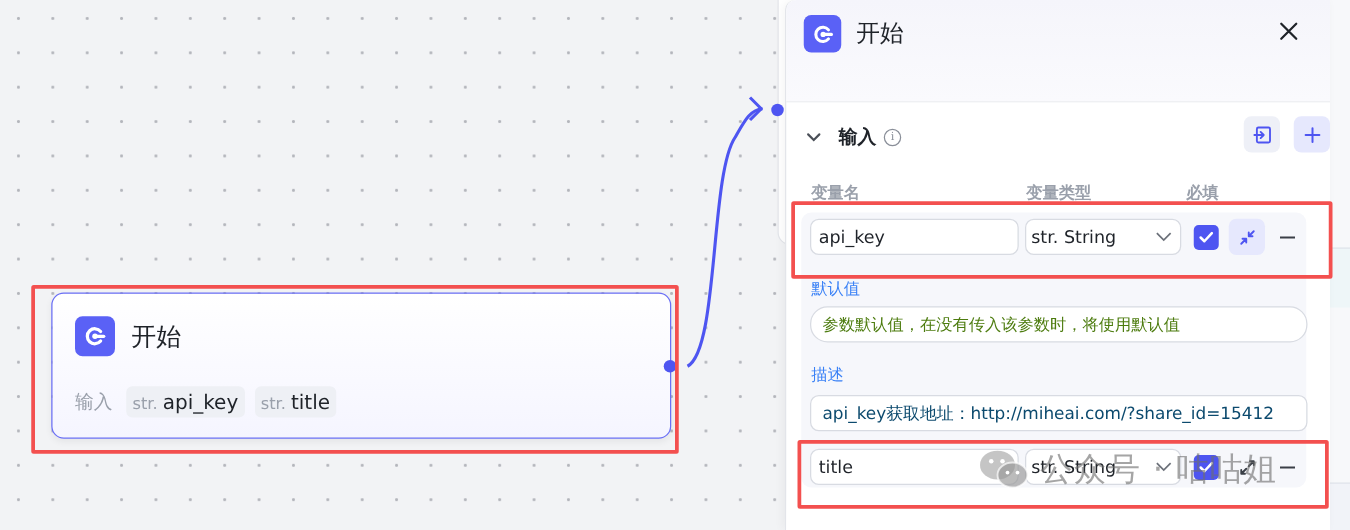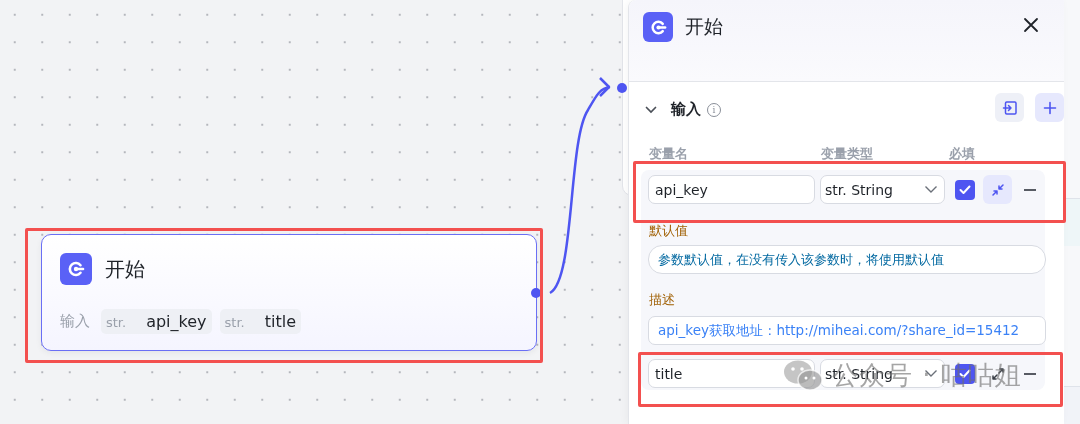--- a/index.html
+++ b/index.html
@@ -40,21 +40,21 @@
   }
   .node .node-head { position: absolute; left: 18px; top: 18px; display: flex; align-items: center; }
   .app-icon {
     width: 32px; height: 32px; border-radius: 6px; background: #5a61f6;
     display: flex; align-items: center; justify-content: center;
   }
   .node .title { margin-left: 13px; font-size: 20px; color: #1f2329; }
   .node .inputs { position: absolute; left: 18px; top: 74px; display: flex; align-items: center; gap: 8px; }
   .node .inputs-label { font-size: 15px; color: #9aa0ab; margin-right: 3px; }
   .tag {
-    background: #eef0f5; border-radius: 5px; padding: 3px 5px; display: flex; align-items: baseline; gap: 20px;
+    background: #eef0f5; border-radius: 5px; padding: 3px 5px; display: flex; align-items: baseline; gap: 4px;
   }
   .tag .pre { font-size: 13px; color: #9aa0ab; }
   .tag .name { font-size: 16px; color: #1f2329; }
   .port { position: absolute; width: 10px; height: 10px; border-radius: 50%; background: #4e55f1; }
 
   
   .hl { position: absolute; border: 3px solid #f3504f; border-radius: 2px; pointer-events: none; }
 
   
   .panel {
@@ -97,26 +97,26 @@
   }
   .select {
     height: 29px; background:#fff; border: 1px solid #d8dbe2; border-radius: 7px; margin-left: 5px;
     width: 125px; display:flex; align-items:center; justify-content: space-between; padding: 0 6px 0 4px; font-size: 14px; color: #1f2329;
   }
   .chk { width: 20px; height: 20px; border-radius: 4px; background: #4e55f1; margin-left: 10px; display:flex; align-items:center; justify-content:center; }
   .expand-btn { width: 29px; height: 29px; border-radius: 6px; margin-left: 8px; display:flex; align-items:center; justify-content:center; }
   .expand-btn.active { background: #e6e8fd; }
   .minus { margin-left: 8px; width: 20px; height: 20px; display:flex; align-items:center; justify-content:center; }
 
-  .field-label { position: absolute; left: 20px; font-size: 13px; color: #a16207; }
+  .field-label { position: absolute; left: 20px; font-size: 13px; color: #3b82f6; }
   .wide-input {
     position: absolute; left: 19px; width: 398px; height: 29px; background:#fff; border: 1px solid #d8dbe2; border-radius: 7px;
-    padding: 0 9px; display:flex; align-items:center; font-size: 13px; color: #3b82f6; white-space: nowrap; overflow: hidden;
-  }
-  .wide-input.placeholder { color: #0369a1; border-radius: 14px; }
+    padding: 0 9px; display:flex; align-items:center; font-size: 13px; color: #0c4a6e; white-space: nowrap; overflow: hidden;
+  }
+  .wide-input.placeholder { color: #4d7c0f; border-radius: 14px; }
 
   .watermark {
     position: absolute; left: 782px; top: 358px; display:flex; align-items:center; gap: 6px;
     color: rgba(110,110,110,0.62); font-size: 26px; pointer-events: none; letter-spacing: 1px;
   }
   .wm-icon { width: 44px; height: 34px; position: relative; }
 </style>
 </head>
 <body>
 

